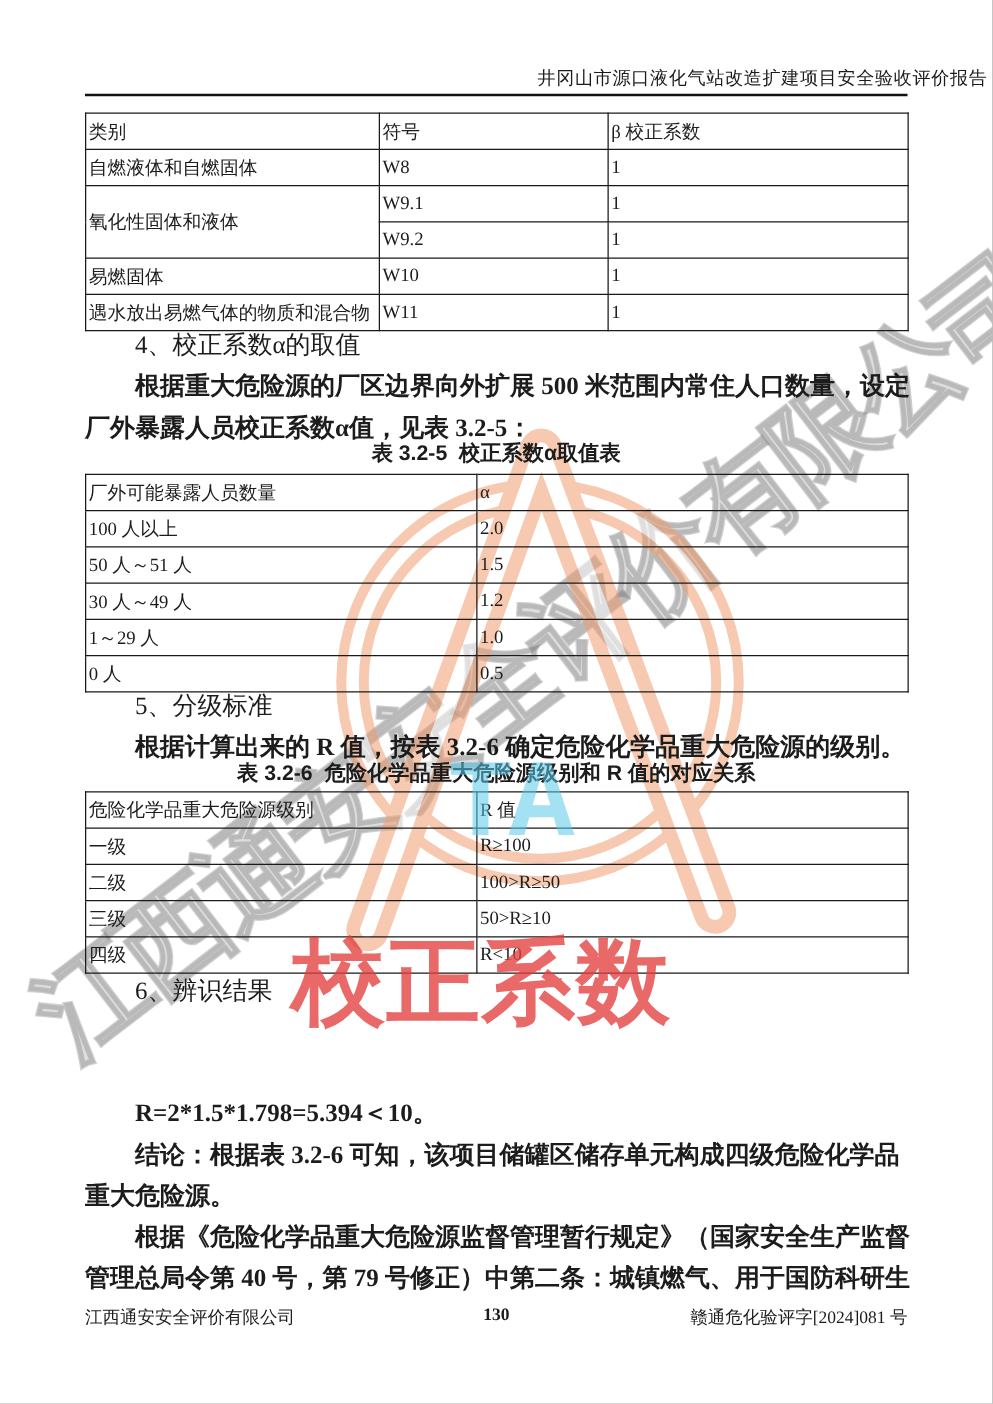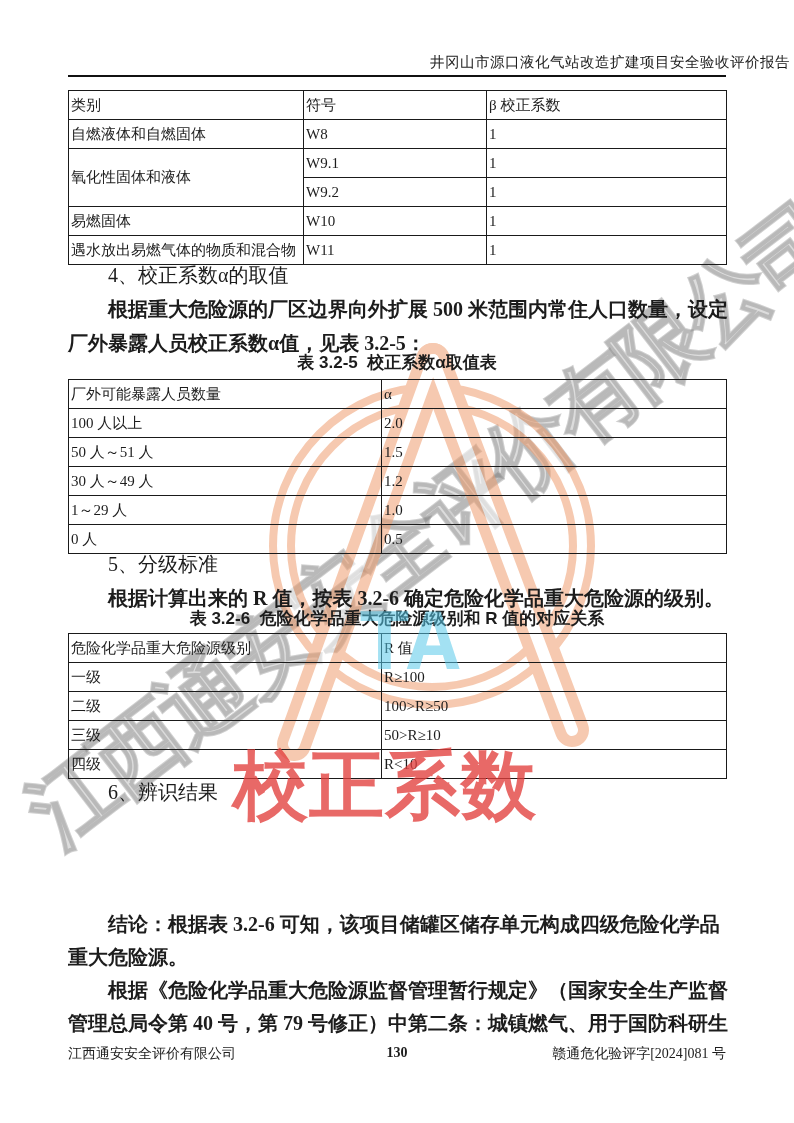--- a/index.html
+++ b/index.html
@@ -186,20 +186,23 @@
         <td>50&gt;R≥10</td>
       </tr>
       <tr>
         <td>四级</td>
         <td>R&lt;10</td>
       </tr>
     </tbody>
       </table>
 
     <div class="sec-heading" style="top:779px">6、辨识结果</div>
+    <div class="para tight" style="top:875px">
+      <div class="ln ind">R=2*1.5*1.798=5.394＜10。</div>
+    </div>
     <div class="para tight" style="top:908px">
       <div class="ln ind">结论：根据表 3.2-6 可知，该项目储罐区储存单元构成四级危险化学品</div>
       <div class="ln">重大危险源。</div>
     </div>
     <div class="para tight" style="top:974px">
       <div class="ln ind">根据《危险化学品重大危险源监督管理暂行规定》（国家安全生产监督</div>
       <div class="ln">管理总局令第 40 号，第 79 号修正）中第二条：城镇燃气、用于国防科研生</div>
     </div>
 
     <div class="footer">

